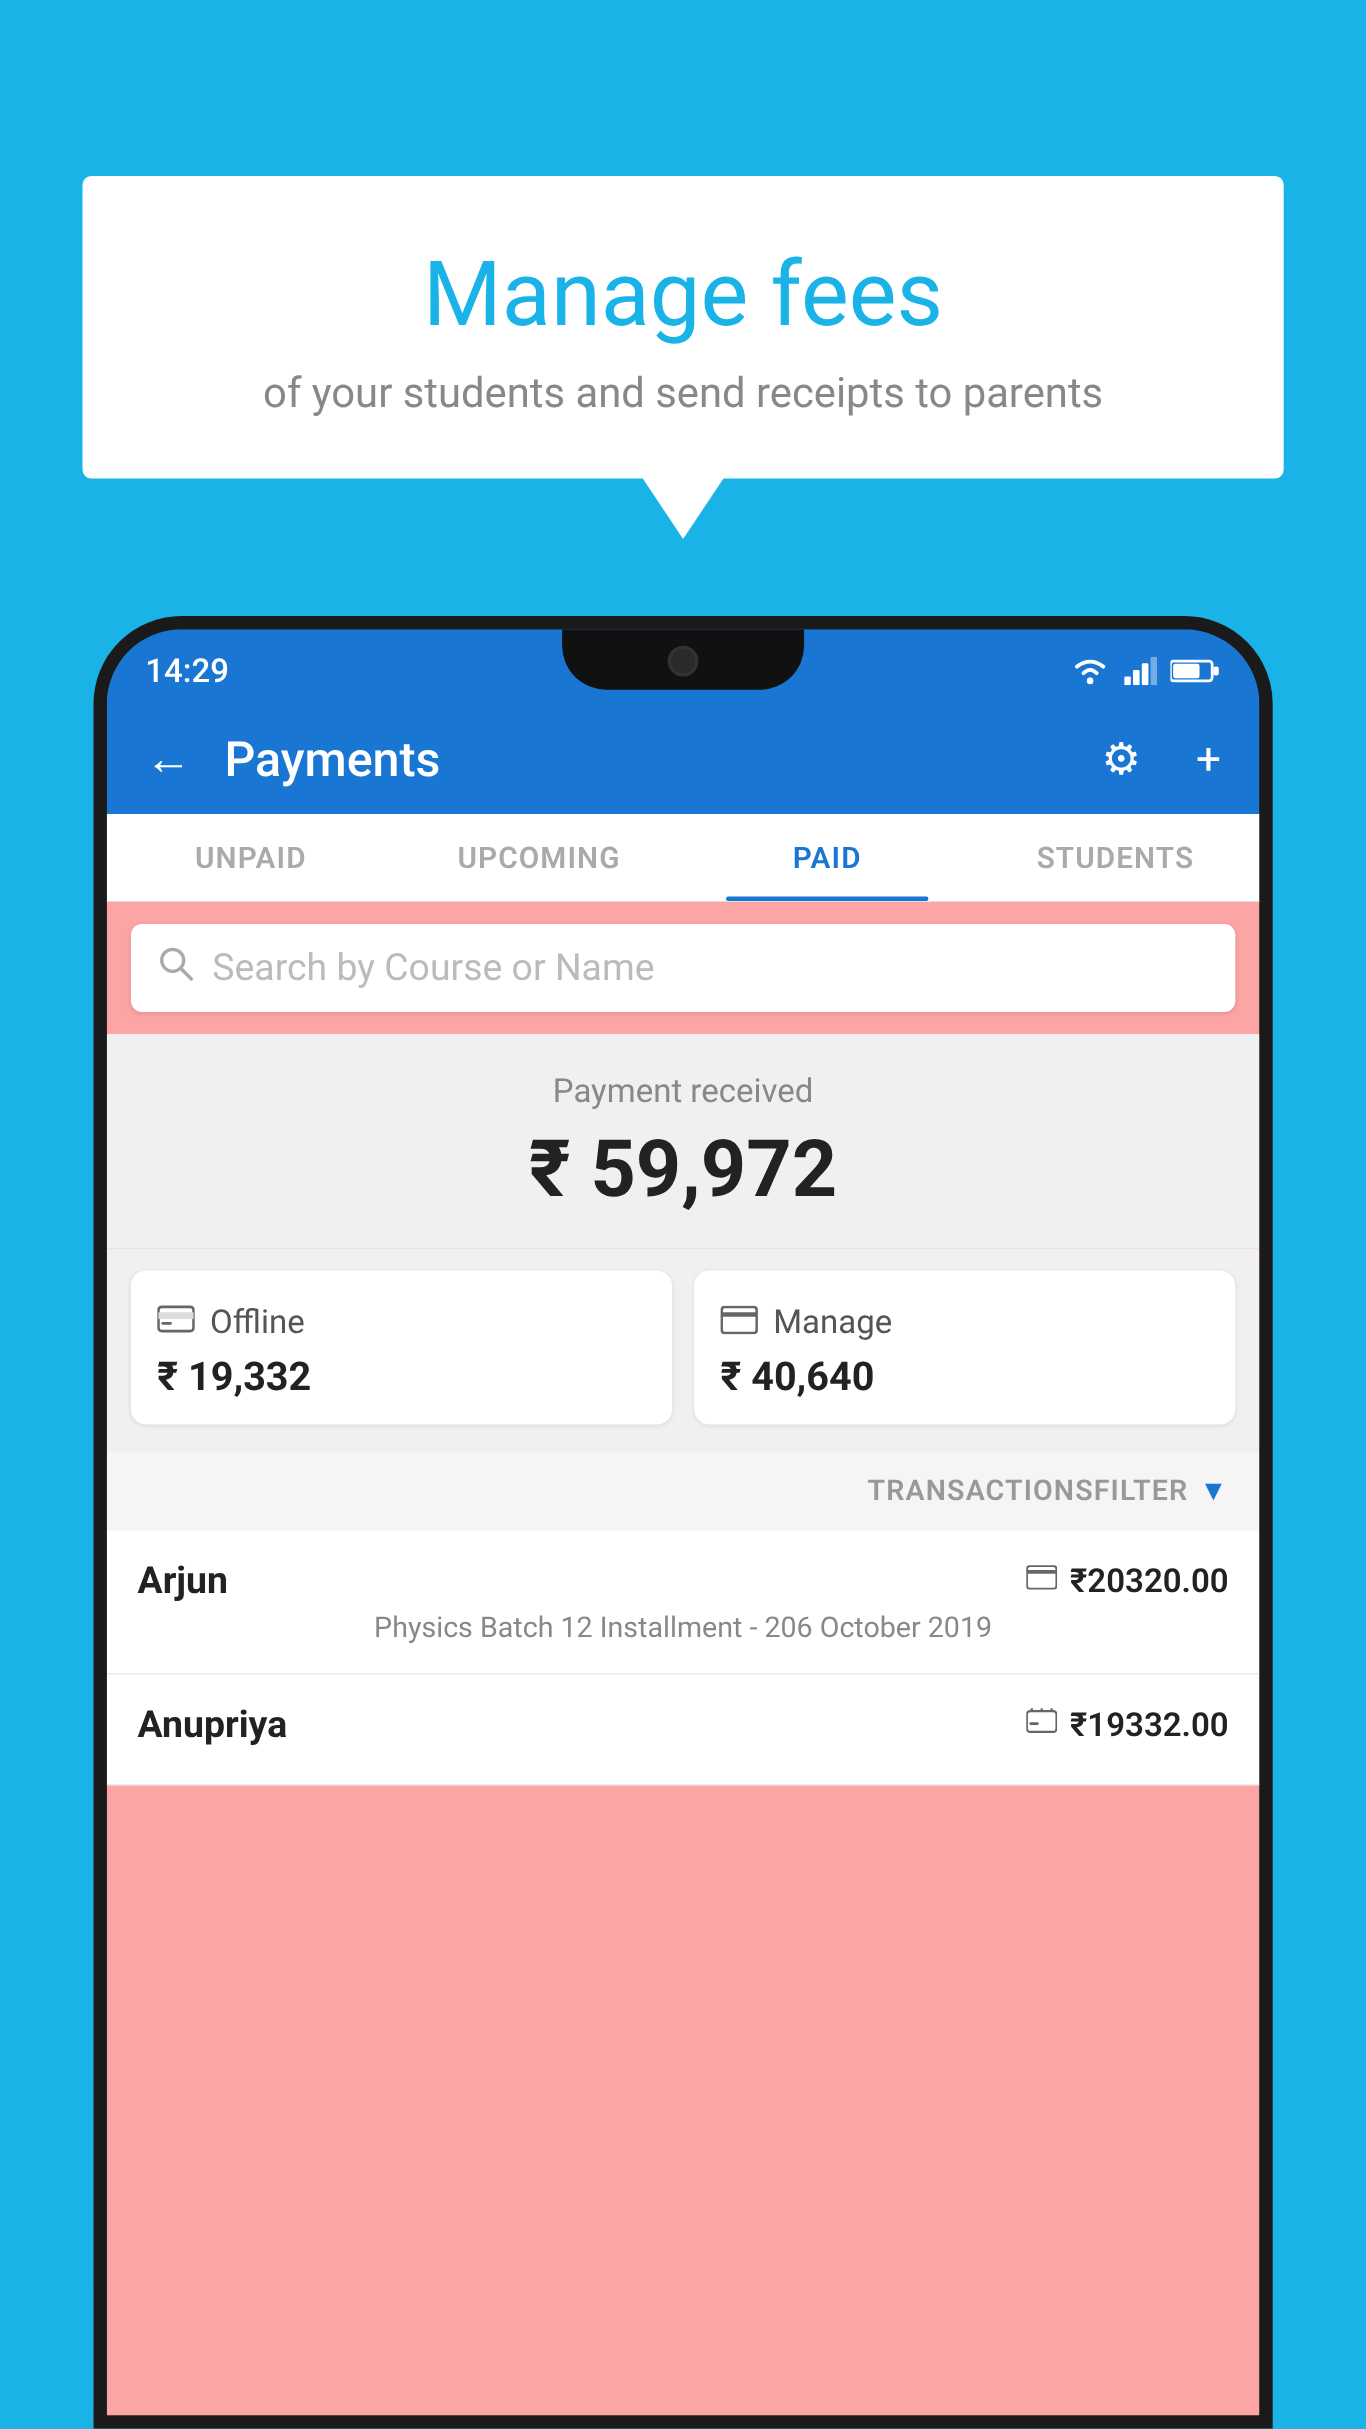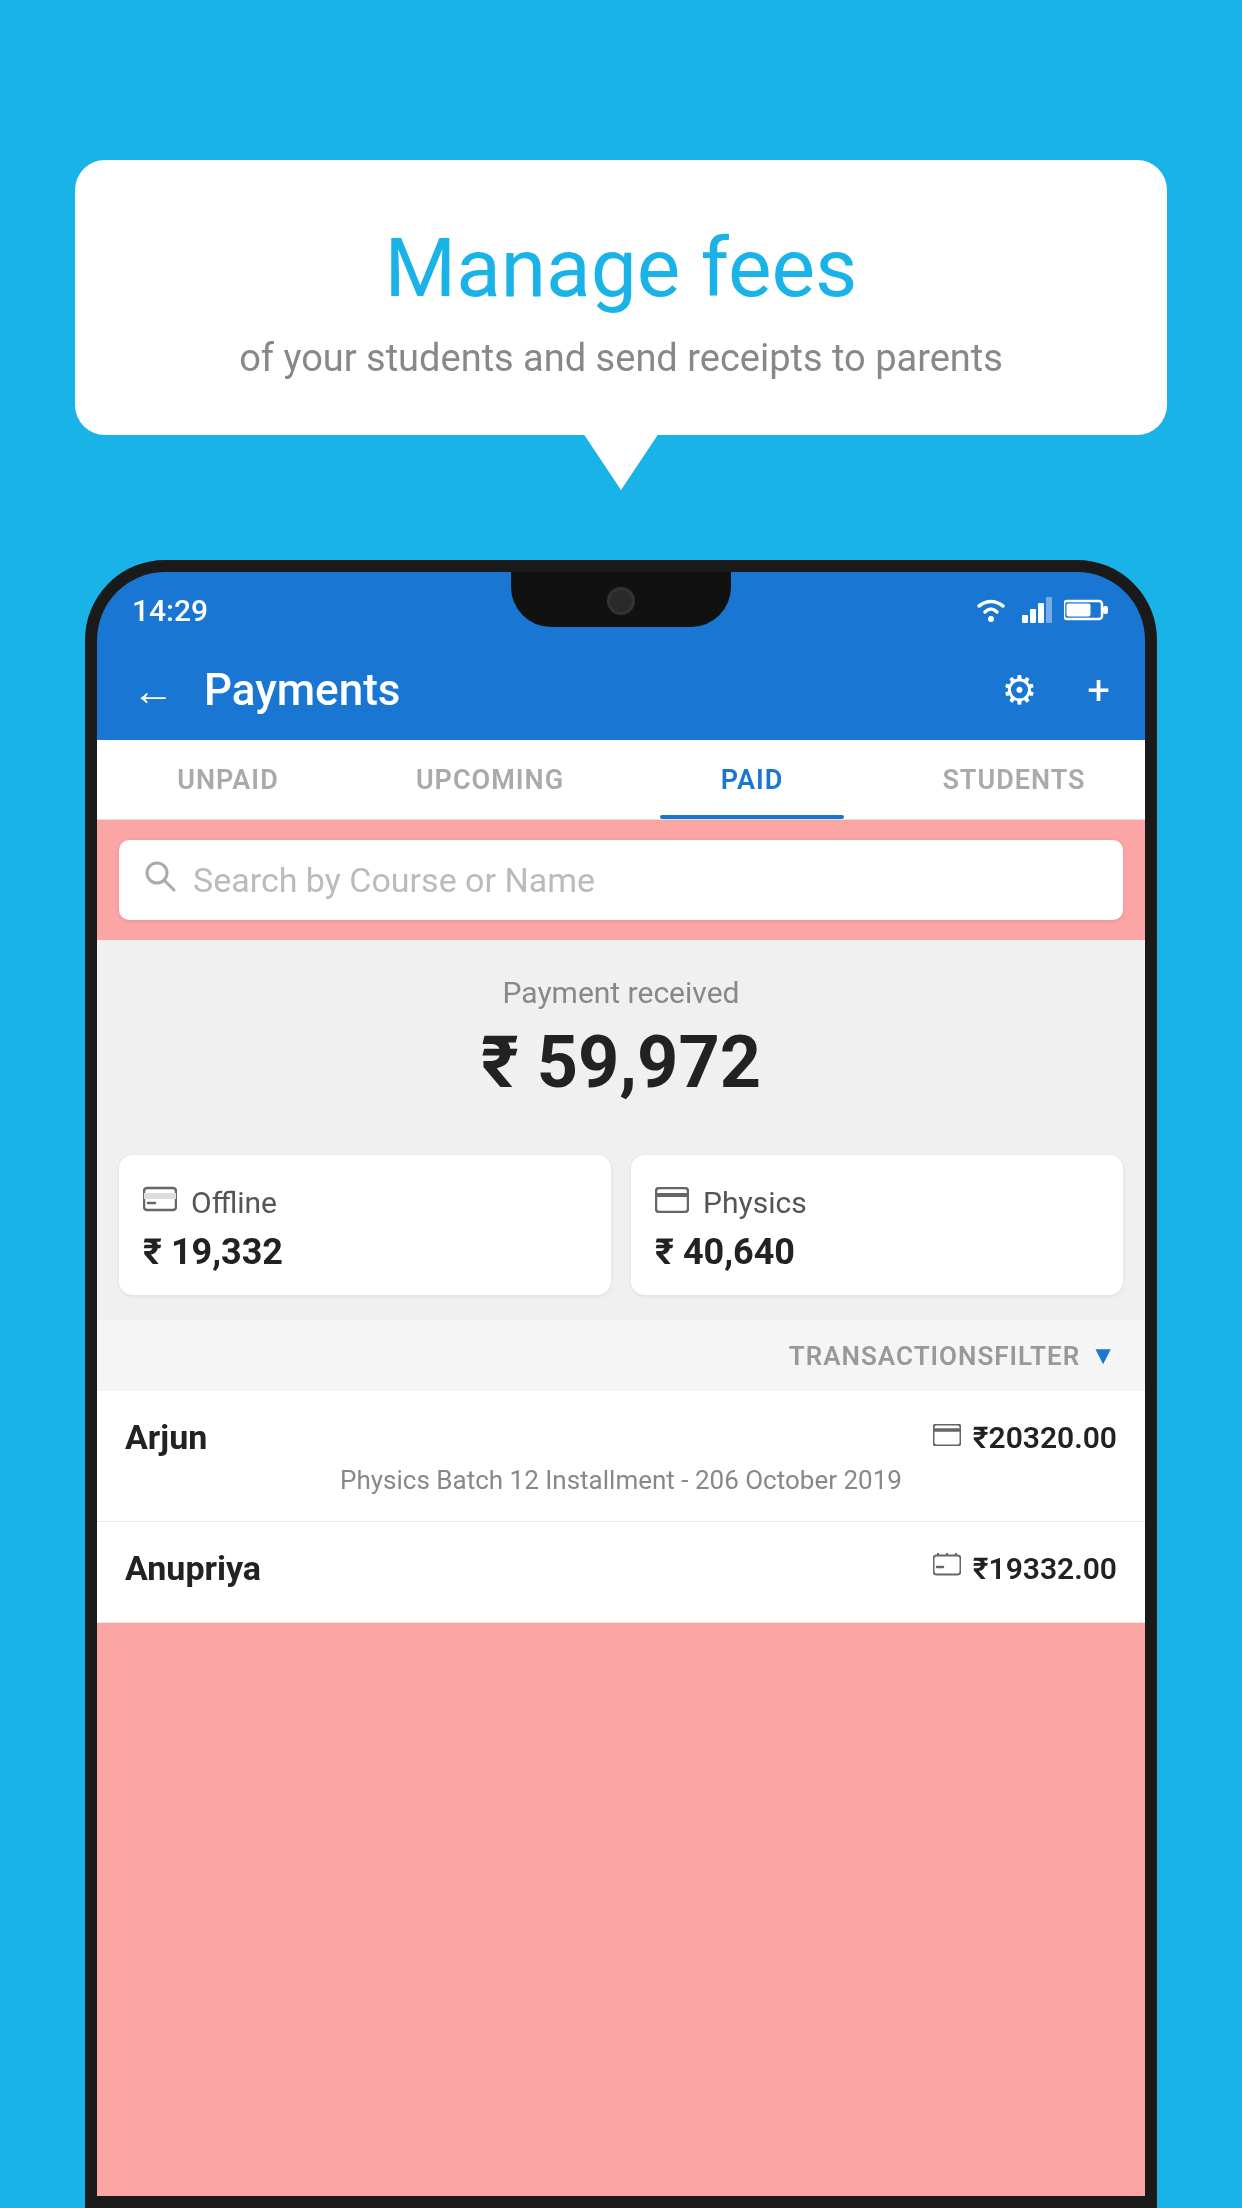--- a/index.html
+++ b/index.html
@@ -13,21 +13,21 @@
       position: relative;
     }
 
     
     .speech-bubble {
       position: absolute;
       top: 160px;
       left: 75px;
       right: 75px;
       background: white;
-      border-radius: 30px;
+      border-radius: 8px;
       padding: 60px 90px 55px;
       text-align: center;
     }
 
     .speech-bubble::after {
       content: '';
       position: absolute;
       bottom: -55px;
       left: 50%;
       transform: translateX(-50%);
@@ -481,21 +481,21 @@
       </div>
 
       <div class="payment-card">
         <div class="card-header">
           <span class="card-icon">
             <svg width="34" height="26" viewBox="0 0 34 26" fill="none">
               <rect x="1" y="1" width="32" height="24" rx="3" stroke="#666" stroke-width="2.5"></rect>
               <line x1="1" y1="8" x2="33" y2="8" stroke="#666" stroke-width="4"></line>
             </svg>
           </span>
-          <span class="card-type">Physics</span>
+          <span class="card-type">Manage</span>
         </div>
         <div class="card-amount">₹ 40,640</div>
       </div>
     </div>
 
     <div class="transactions-header">
       <span class="transactions-label">TRANSACTIONS</span>
       <div class="filter-btn">
         <span>FILTER</span>
         <span class="filter-icon">▼</span>

